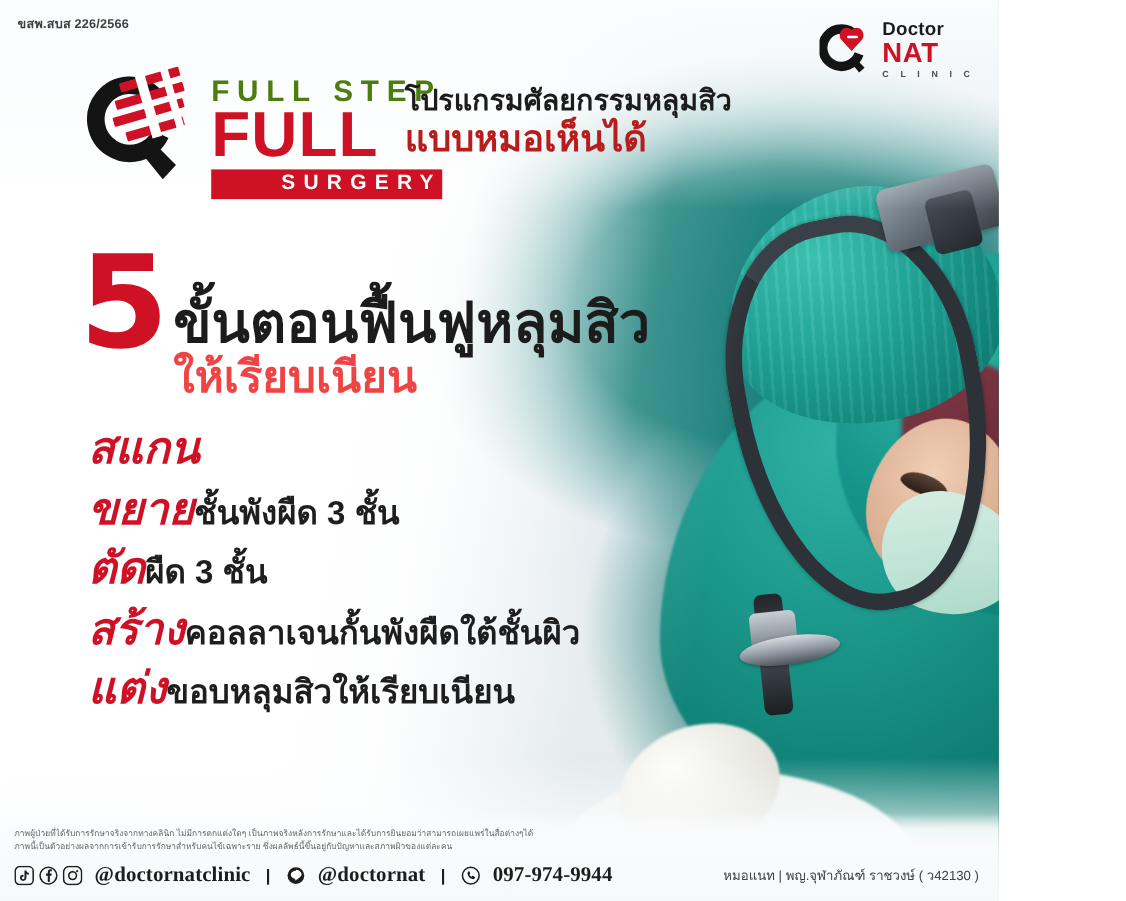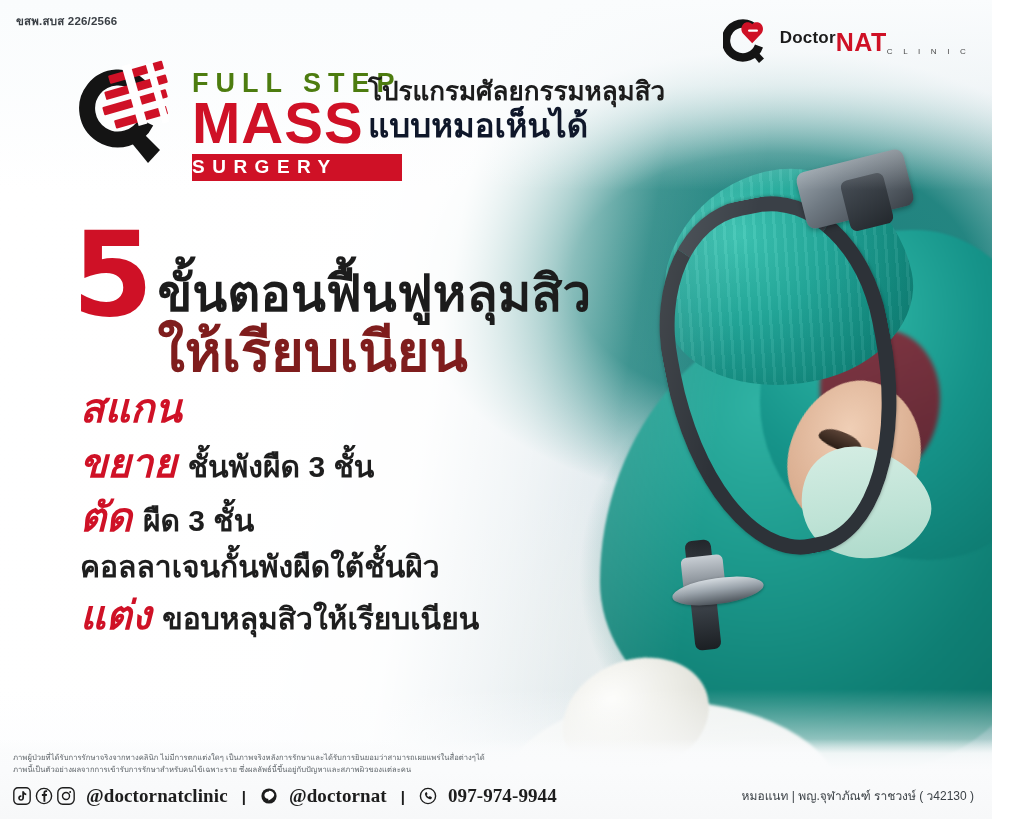--- a/index.html
+++ b/index.html
@@ -7,21 +7,21 @@
   html,body { width:1024px; height:819px; overflow:hidden; }
   body {
     font-family:"Liberation Sans","DejaVu Sans",sans-serif;
     background:#ffffff;
     position:relative;
   }
 
   
   #poster {
     position:relative;
-    width:992px; height:819px;
+    width:908px; height:819px;
     overflow:hidden;
     background:#ffffff;
   }
 
   
   .photo-layer {
     position:absolute; inset:0;
     background:
       radial-gradient(ellipse 60% 45% at 78% 34%, rgba(20,125,120,.96) 0%, rgba(20,125,120,.92) 34%, rgba(20,125,120,0) 62%),
       radial-gradient(ellipse 48% 46% at 92% 70%, rgba(10,108,104,.97) 0%, rgba(12,112,108,.90) 40%, rgba(12,112,108,0) 70%),
@@ -164,75 +164,75 @@
     font-size:11.5px; font-weight:700; color:#3a3f45;
     letter-spacing:.2px;
   }
 
   
   .clinic-logo {
     position:absolute; right:22px; top:18px;
     display:flex; align-items:center; gap:9px;
   }
   .clinic-mark { position:relative; width:48px; height:48px; flex:0 0 48px; }
-  .clinic-text { display:flex; flex-direction:row; line-height:1; }
+  .clinic-text { display:flex; flex-direction:column; line-height:1; }
   .clinic-doctor { font-size:17px; font-weight:700; color:#1b1b1b; letter-spacing:.2px; }
   .clinic-nat { font-size:25px; font-weight:800; color:#cf1126; letter-spacing:.5px; margin-top:1px; }
-  .clinic-sub { font-size:8px; font-weight:400; color:#4a4a4a; letter-spacing:4.2px; margin-top:19px; }
+  .clinic-sub { font-size:8px; font-weight:700; color:#4a4a4a; letter-spacing:4.2px; margin-top:3px; }
 
   
   .mass-lockup {
     position:absolute; left:78px; top:60px;
     display:flex; align-items:flex-start; gap:14px;
   }
   .mass-mark { position:relative; width:100px; height:108px; flex:0 0 100px; }
   .mass-words { padding-top:10px; }
   .w-fullstep {
     font-size:27px; font-weight:800; color:#4d7c0f;
     letter-spacing:7px; line-height:1;
   }
   .w-mass {
     font-size:58px; font-weight:800; color:#cf1126;
     letter-spacing:1px; line-height:.96; margin-top:-2px;
   }
   .w-surgery-bar {
     background:#cf1126; margin-top:3px; padding:3px 0 4px;
-    width:100%; text-align:left;
+    width:100%; text-align:right;
   }
   .w-surgery {
     font-size:19px; font-weight:800; color:#ffffff;
     letter-spacing:7.5px; line-height:1;
   }
 
   
   .headline-th {
     position:absolute; left:368px; top:78px;
     line-height:1.02;
   }
   .hl-1 { font-size:26px; font-weight:700; color:#1c1c1c; }
-  .hl-2 { font-size:33px; font-weight:700; color:#0f172a; margin-top:4px; }
+  .hl-2 { font-size:33px; font-weight:700; color:#b91c1c; margin-top:4px; }
 
   
   .big-head {
     position:absolute; left:72px; top:228px;
     display:flex; align-items:flex-start;
   }
   .big-five {
     font-size:117px; font-weight:800; color:#cf1126;
     line-height:.80; letter-spacing:-4px;
     font-family:"DejaVu Sans","Liberation Sans",sans-serif;
   }
   .big-lines { margin-left:8px; padding-top:8px; line-height:1.03; }
   .big-l1 { font-size:51px; font-weight:700; color:#1c1c1c;margin-top:32px; }
-  .big-l2 { font-size:56px; font-weight:700; color:#7f1d1d; margin-top:2px; }
+  .big-l2 { font-size:40px; font-weight:700; color:#ef4444; margin-top:2px; }
 
   
   .steps { position:absolute; left:80px; top:386px; }
   .step-row {
-    display:flex; align-items:baseline; gap:11px;
+    display:flex; align-items:baseline; 
     margin-bottom:9px; white-space:nowrap;
   }
   .step-key {
     font-size:40px; font-weight:800; color:#cf1126;
     font-style:italic; line-height:1.14;
   }
   .step-val { font-size:30px; font-weight:600; color:#1e1e1e; line-height:1.14; }
 
   
   .footer {
@@ -317,21 +317,21 @@
           <rect x="36" y="53" width="54" height="8.5" rx="1" transform="rotate(-16 63 57)"></rect>
         </g>
         <g fill="#ffffff">
           <rect x="52" y="4" width="9" height="62" transform="rotate(-16 56 35)"></rect>
           <rect x="76" y="2" width="7" height="62" transform="rotate(-16 79 33)"></rect>
         </g>
       </svg>
     </div>
     <div class="mass-words">
       <div class="w-fullstep">FULL STEP</div>
-      <div class="w-mass">MASS</div>
+      <div class="w-mass">FULL</div>
       <div class="w-surgery-bar">
         <span class="w-surgery">SURGERY</span>
       </div>
     </div>
   </div>
 
   <div class="headline-th">
     <div class="hl-1">โปรแกรมศัลยกรรมหลุมสิว</div>
     <div class="hl-2">แบบหมอเห็นได้</div>
   </div>
@@ -350,20 +350,21 @@
     </div>
     <div class="step-row">
       <span class="step-key">ขยาย</span>
       <span class="step-val">ชั้นพังผืด 3 ชั้น</span>
     </div>
     <div class="step-row">
       <span class="step-key">ตัด</span>
       <span class="step-val">ผืด 3 ชั้น</span>
     </div>
     <div class="step-row">
+      <span class="step-key">สร้าง</span>
       <span class="step-val">คอลลาเจนกั้นพังผืดใต้ชั้นผิว</span>
     </div>
     <div class="step-row">
       <span class="step-key">แต่ง</span>
       <span class="step-val">ขอบหลุมสิวให้เรียบเนียน</span>
     </div>
   </div>
 
   <div class="footer"></div>
 

